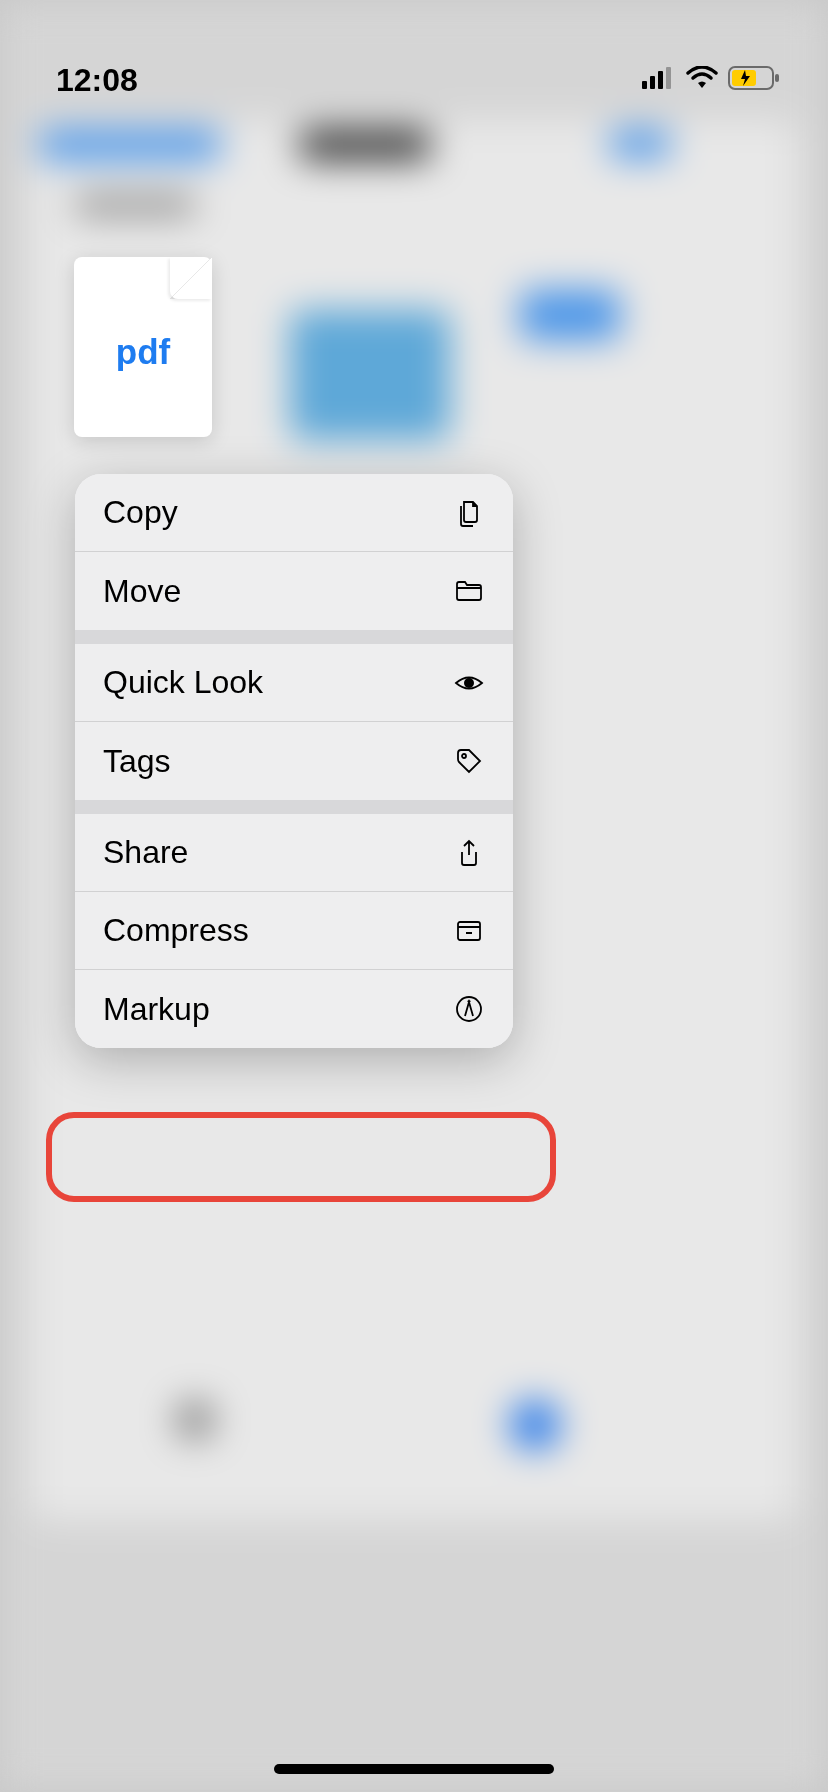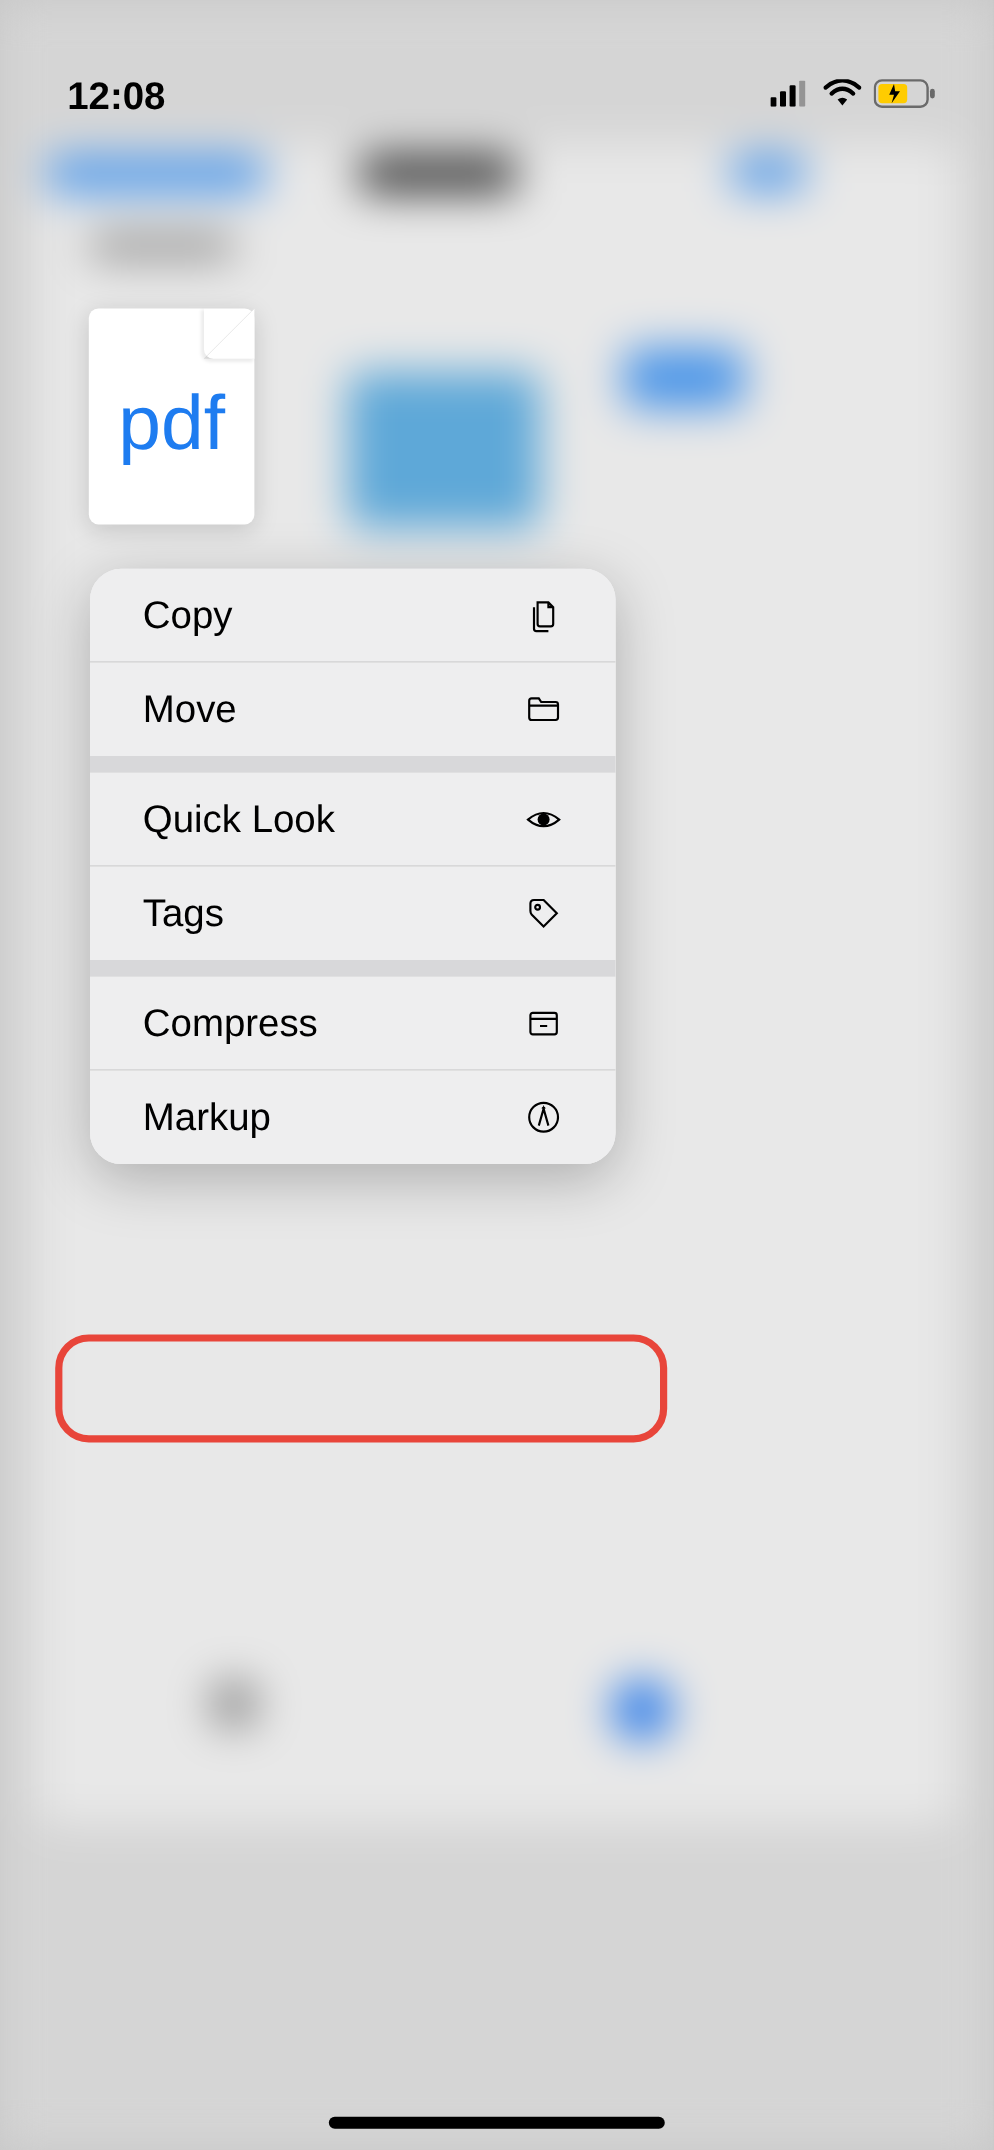--- a/index.html
+++ b/index.html
@@ -176,22 +176,22 @@
       top: 0;
       right: 0;
       width: 42px;
       height: 42px;
       background: linear-gradient(315deg, #fff 49%, transparent 50%);
       border-bottom-left-radius: 8px;
       box-shadow: -2px 2px 3px rgba(0,0,0,0.08);
     }
     
     .pdf-label {
-      font-size: 64px;
-      font-weight: 400;
+      font-size: 35px;
+      font-weight: 700;
       color: #1e7cf0;
       margin-top: 10px;
     }
     
     
     .context-menu {
       position: absolute;
       top: 474px;
       left: 75px;
       width: 438px;
@@ -203,21 +203,21 @@
     }
     
     .menu-group {
       background: #eeeeef;
     }
     
     .menu-item {
       display: flex;
       align-items: center;
       justify-content: space-between;
-      padding: 0 44px;
+      padding: 0 28px;
       height: 78px;
       font-size: 32px;
       font-weight: 400;
       color: #000;
       cursor: pointer;
       border-bottom: 1px solid rgba(0,0,0,0.12);
     }
     
     .menu-item:last-child {
       border-bottom: none;
@@ -368,20 +368,28 @@
             <circle cx="10" cy="10" r="2"></circle>
           </svg>
       </span>
     </div>
   </div>
 
   <div class="menu-separator"></div>
 
   <div class="menu-group">
     <div class="menu-item">
+      <span>Share</span>
+      <span class="menu-icon">
+        <svg viewBox="0 0 30 30">
+            <path d="M15 3 L15 17 M10 8 L15 3 L20 8 M8 14 L8 25 Q8 27 10 27 L20 27 Q22 27 22 25 L22 14"></path>
+          </svg>
+      </span>
+    </div>
+    <div class="menu-item">
       <span>Compress</span>
       <span class="menu-icon">
         <svg viewBox="0 0 30 30">
             <rect x="4" y="6" width="22" height="18" rx="2"></rect>
             <path d="M4 11 L26 11 M12 17 L18 17"></path>
           </svg>
       </span>
     </div>
     <div class="menu-item">
       <span>Markup</span>

